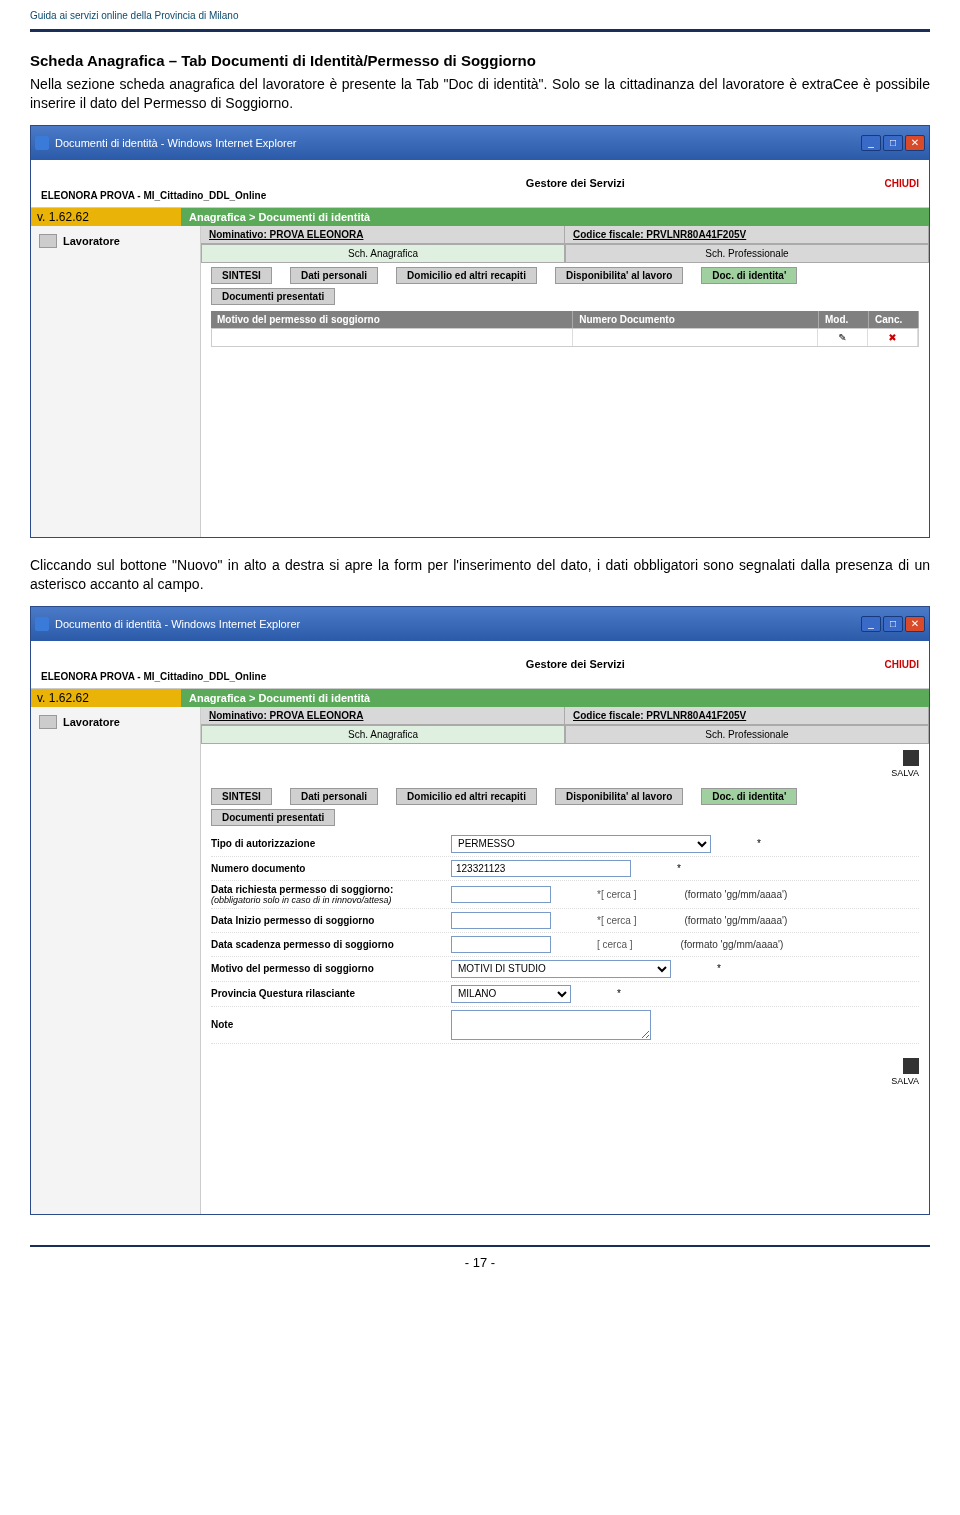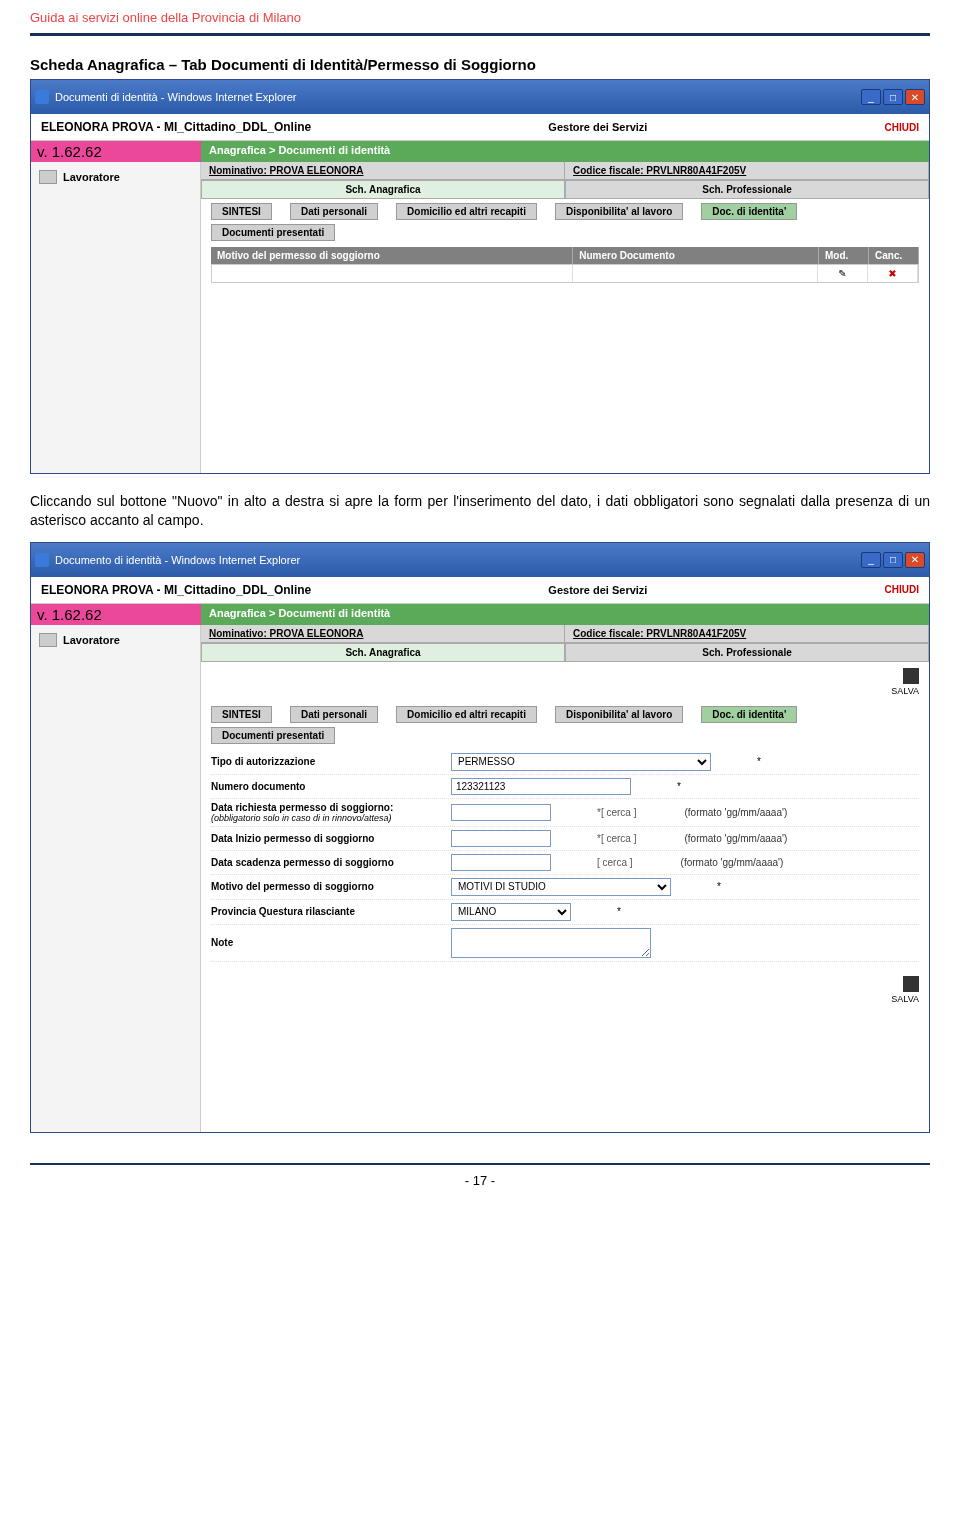--- a/index.html
+++ b/index.html
@@ -4,58 +4,58 @@
 <style>
   * { box-sizing: border-box; margin: 0; padding: 0; }
   body { font-family: Arial, sans-serif; background: #fff; width: 960px; margin: 0 auto; color: #000; }
   
   .page-header { display: flex; justify-content: space-between; align-items: center; padding: 10px 30px 8px; }
   .logo-area { display: flex; flex-direction: column; }
   .logo-ball { width: 28px; height: 28px; background: radial-gradient(circle at 35% 35%, #e6f06a, #b8c840); border-radius: 50%; margin-bottom: 2px; }
   .logo-text { font-weight: bold; font-size: 18px; color: #1a2e5a; letter-spacing: -1px; }
   .logo-sub { font-weight: bold; font-size: 12px; color: #1a2e5a; }
   .logo-online { font-style: italic; font-size: 11px; color: #6aa84f; margin-left: 4px; }
-  .header-right { color: #ef4444; font-size: 13px; text-align: right; }
+  .header-right { color: #0c4a6e; font-size: 10px; text-align: right; }
   .header-rule { border: none; border-top: 3px solid #1a2e5a; margin: 0 30px 20px; }
   
   .content { padding: 0 30px; }
   .section-title { font-weight: bold; font-size: 15px; margin-bottom: 6px; }
   .body-text { font-size: 14px; line-height: 1.35; margin-bottom: 12px; text-align: justify; }
   
   .ie-window { border: 1px solid #2a4a8a; margin-bottom: 18px; font-size: 11px; }
   .ie-titlebar { background: linear-gradient(#4a7ac8, #2a5aa8); color: #fff; display: flex; justify-content: space-between; align-items: center; height: 34px; padding: 0 4px; }
   .ie-title { display: flex; align-items: center; gap: 6px; font-size: 11px; }
   .ie-eicon { width: 14px; height: 14px; background: #3a7ad8; border-radius: 2px; display: inline-block; }
   .ie-buttons { display: flex; gap: 2px; }
   .ie-btn { width: 20px; height: 16px; border-radius: 2px; border: 1px solid #163a7a; display: flex; align-items: center; justify-content: center; font-size: 10px; color: #fff; }
   .ie-btn.min { background: #3a6ac8; }
   .ie-btn.max { background: #3a6ac8; }
   .ie-btn.close { background: #d84a2a; }
   
   .ie-body { background: #f0f4f8; }
   .app-top { display: flex; justify-content: space-between; align-items: center; padding: 6px 10px; background: #fff; border-bottom: 1px solid #ccc; }
-  .user-info { font-weight: bold; font-size: 12px; }
+  .user-info { font-weight: bold; font-size: 10px; margin-top: 24px; }
   .gestore { font-weight: bold; font-size: 11px; }
   .chiudi { color: #c00; font-weight: bold; font-size: 10px; cursor: pointer; }
   .version-row { display: flex; }
-  .version { background: #ec4899; font-size: 15px; padding: 2px 6px; width: 170px; }
+  .version { background: #eab308; font-size: 12px; padding: 2px 6px; width: 150px; }
   .breadcrumb { background: #5aaa5a; color: #fff; font-weight: bold; font-size: 11px; padding: 3px 8px; flex: 1; }
   
   .content-row { display: flex; }
   .sidebar { width: 170px; background: #f4f4f4; border-right: 1px solid #ccc; padding: 4px 6px; }
   .side-item { font-weight: bold; font-size: 11px; padding: 4px 2px; display: flex; align-items: center; gap: 6px; }
   .side-icon { width: 18px; height: 14px; background: #ccc; border: 1px solid #999; }
   
   .main { flex: 1; background: #fff; }
   .nominativo-row { display: flex; background: #d8d8d8; border-bottom: 1px solid #aaa; }
   .nom-cell { padding: 3px 8px; font-size: 10px; font-weight: bold; border-right: 1px solid #aaa; text-decoration: underline; }
   .nom-cell.half { width: 50%; }
   
   .sch-tabs { display: flex; background: #eee; }
-  .sch-tab { flex: 1; text-align: center; padding: 3px; font-size: 10px; font-weight: bold; background: #d8d8d8; border: 1px solid #aaa; }
+  .sch-tab { flex: 1; text-align: center; padding: 3px; font-size: 10px; font-weight: normal; background: #d8d8d8; border: 1px solid #aaa; }
   .sch-tab.active { background: #e0f0e0; }
   
   .nuovo-row { text-align: right; padding: 6px 10px; }
   .nuovo-icon { display: inline-block; width: 16px; height: 18px; border: 1px solid #888; background: #fff; position: relative; }
   .nuovo-label { font-size: 9px; display: block; }
   
   .subtabs { display: flex; background: #fff; padding: 4px 10px 0; gap: 18px; flex-wrap: wrap; }
   .subtab { background: #d0d0d0; border: 1px solid #999; padding: 2px 10px; font-size: 10px; font-weight: bold; }
   .subtab.active { background: #a0d0a0; }
   
@@ -94,20 +94,21 @@
 <body>
 
 <div class="page-header">
   <div class="header-right">Guida ai servizi online della Provincia di Milano</div>
 </div>
 <hr class="header-rule">
 
 <div class="content">
 
   <p class="section-title">Scheda Anagrafica – Tab Documenti di Identità/Permesso di Soggiorno</p>
+  <p class="body-text">Nella sezione scheda anagrafica del lavoratore è presente la Tab "Doc di identità". Solo se la cittadinanza del lavoratore è extraCee è possibile inserire il dato del Permesso di Soggiorno.</p>
 
   <div class="ie-window">
     <div class="ie-titlebar">
       <div class="ie-title">
         <span class="ie-eicon"></span>
         <span>Documenti di identità - Windows Internet Explorer</span>
       </div>
       <div class="ie-buttons">
         <div class="ie-btn min">_</div>
         <div class="ie-btn max">□</div>

